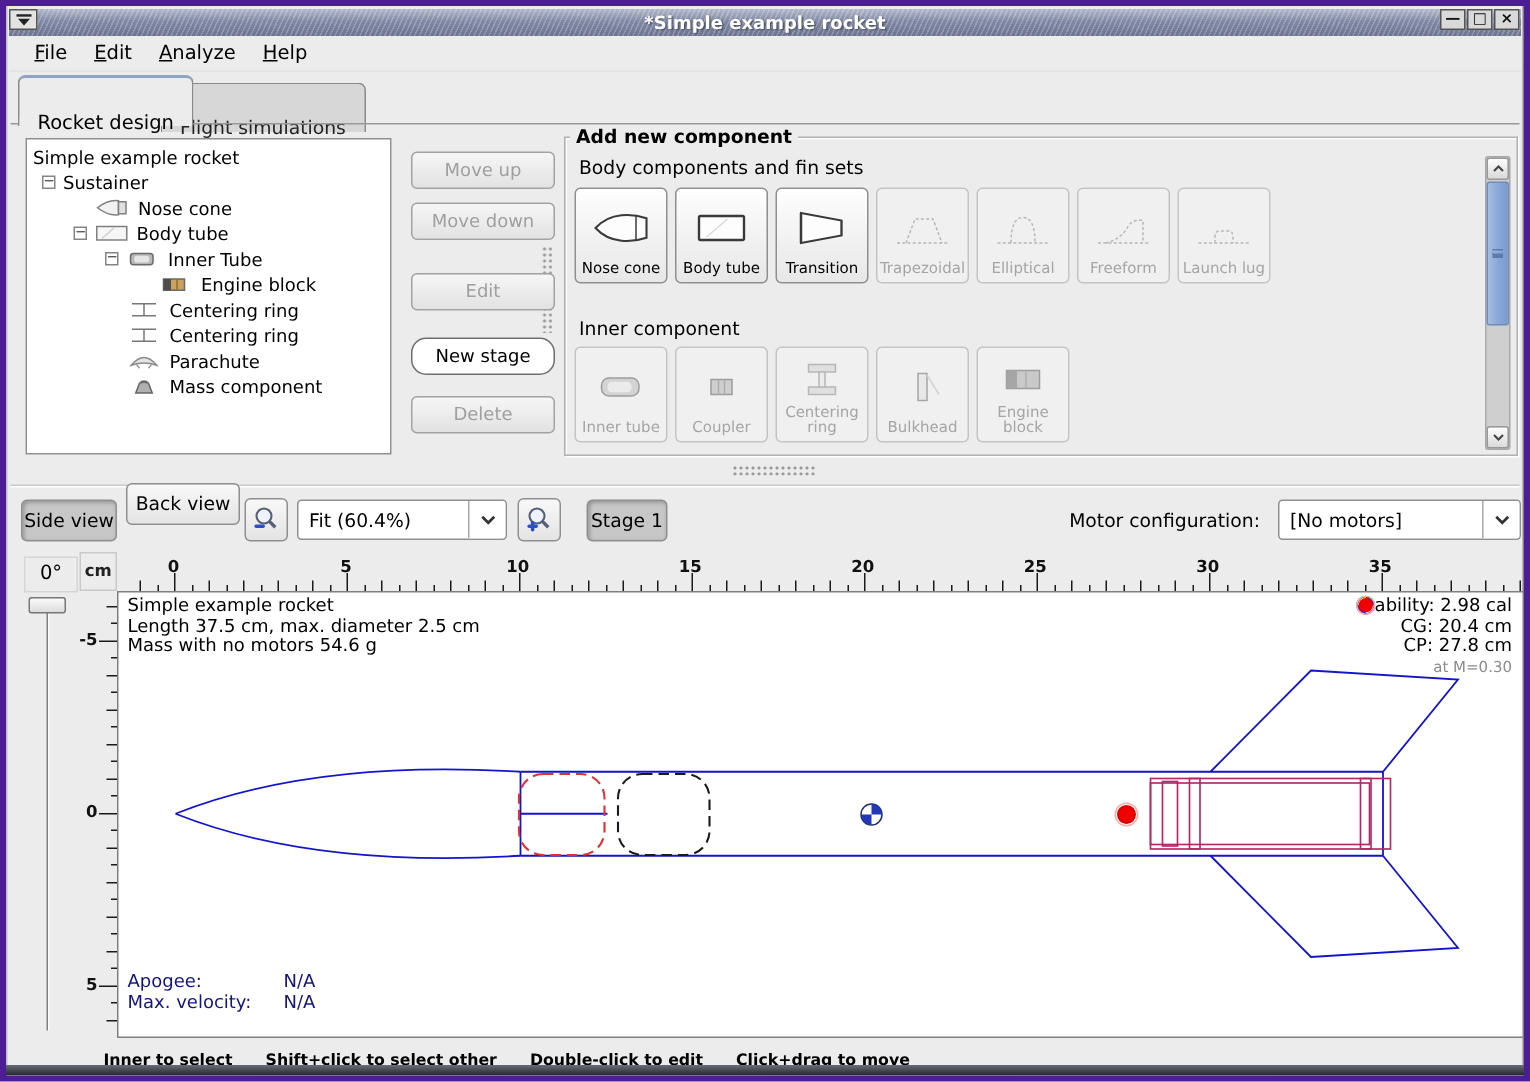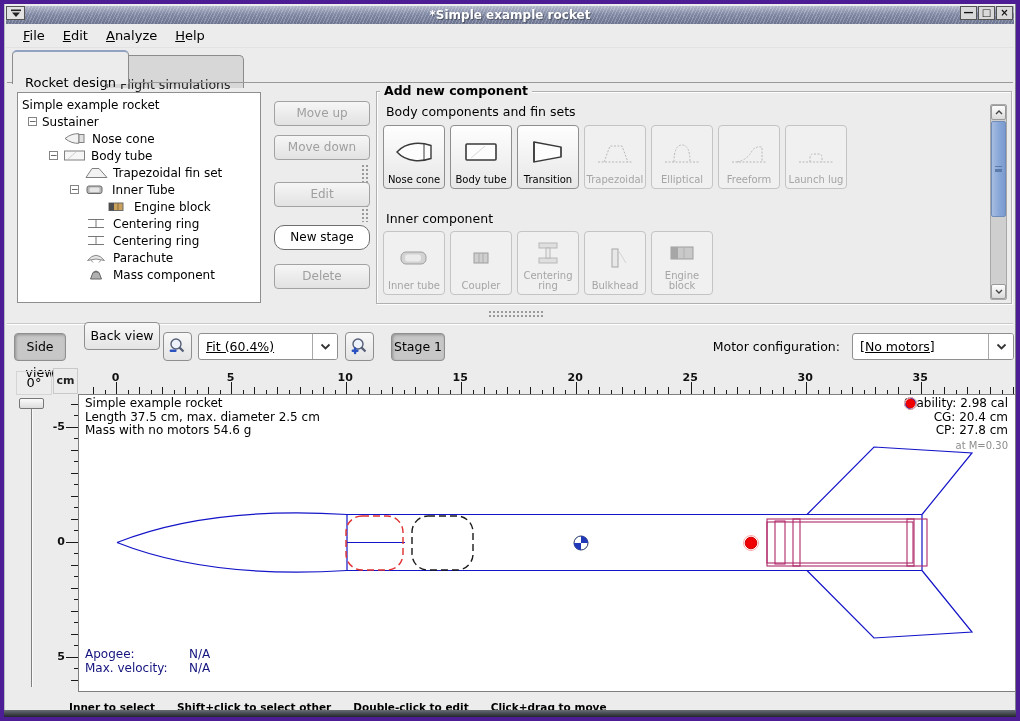--- a/index.html
+++ b/index.html
@@ -68,21 +68,21 @@
     background:linear-gradient(90deg,#a7bde0,var(--scroll-thumb),#7b9bd0);display:flex;align-items:center;justify-content:center;}
   .sb-grip{width:7px;border-top:1px solid #5d7ba8;border-bottom:1px solid #5d7ba8;height:4px;
     box-shadow:0 2px 0 #5d7ba8;margin-top:-3px;}
   
   .tool-line{position:absolute;left:3px;right:3px;top:319px;border-top:1px solid #c9c9c9;box-shadow:0 1px 0 #fff;}
   .tb-btn{position:absolute;height:28px;border:1px solid #8f8f8f;border-radius:4px;
     background:linear-gradient(#f8f8f8,#e4e4e4);font-size:12.5px;line-height:26px;text-align:center;color:#000;}
   .tb-pressed{background:#c7c7c7;box-shadow:inset 1px 1px 3px rgba(0,0,0,.28);}
   .tb-icon-btn{display:flex;align-items:center;justify-content:center;}
   .combo{position:absolute;height:27px;border:1px solid #8f8f8f;border-radius:3px;background:#fff;display:flex;overflow:hidden;}
-  .combo-text{flex:1;font-size:12.5px;line-height:25px;padding:0 7px;white-space:nowrap;text-decoration:underline;}
+  .combo-text{flex:1;font-size:12.5px;line-height:25px;padding:0 7px;white-space:nowrap;}
   .combo-arrow{width:25px;border-left:1px solid #a8a8a8;display:flex;align-items:center;justify-content:center;background:#fff;}
   .motor-label{position:absolute;top:335px;right:176px;font-size:12.5px;}
   
   .deg-box{position:absolute;left:12px;top:367px;width:36px;height:24px;border:1px solid #d5d5d5;
     font-size:13px;text-align:center;line-height:22px;}
   .slider-track{position:absolute;left:27px;top:399px;width:2px;height:284px;border-left:1px solid #808080;border-right:1px solid #fafafa;}
   .slider-handle{position:absolute;left:15px;top:394px;width:25px;height:11px;border:1px solid #777;border-radius:2px;
     background:linear-gradient(#fbfbfb,#dcdcdc);}
   .unit-box{position:absolute;left:49px;top:364px;width:25px;height:26px;border:1px solid #c9c9c9;
     font-size:11px;font-weight:bold;color:#222;text-align:center;line-height:24px;}
@@ -155,28 +155,20 @@
       <div class="tree-row" style="padding-left: 31px;">
         <span class="expander">−</span>
         <span class="tree-icon">
           <svg width="23" height="13">
             <rect x="1.5" y="2" width="20" height="9" fill="#f6f6f6" stroke="#808080"></rect>
             <line x1="5" y1="10" x2="13" y2="3" stroke="#d0d0d0"></line>
           </svg>
         </span>
         <span>Body tube</span>
       </div>
-      <div class="tree-row" style="padding-left: 67px;">
-        <span class="tree-icon">
-          <svg width="23" height="13">
-            <path d="M1,11.5 L7,2.5 H14 L22,11.5Z" fill="#f2f2f2" stroke="#808080"></path>
-          </svg>
-        </span>
-        <span>Trapezoidal fin set</span>
-      </div>
       <div class="tree-row" style="padding-left: 52px;">
         <span class="expander">−</span>
         <span class="tree-icon">
           <svg width="23" height="13">
             <rect x="3" y="3" width="15" height="7.5" rx="2" fill="#b8b8b8" stroke="#6a6a6a"></rect>
             <rect x="5.5" y="4.5" width="10" height="4.5" rx="1.5" fill="#e6e6e6"></rect>
           </svg>
         </span>
         <span>Inner Tube</span>
       </div>
@@ -367,21 +359,21 @@
         </div>
       <div class="sb-btn sb-down">
         <svg width="8" height="5">
             <polyline points="1,1 4,4 7,1" fill="none" stroke="#444" stroke-width="1.4"></polyline>
           </svg>
       </div>
     </div>
   </div>
 
   <div class="tool-line"></div>
-  <div class="tb-btn tb-pressed" style="left:10px;top:329px;width:52px">Side view</div>
+  <div class="tb-btn tb-pressed" style="left:10px;top:329px;width:64px">Side view</div>
   <div class="tb-btn" style="left:80px;top:318px;width:76px">Back view</div>
   <div class="tb-btn tb-icon-btn" style="left:159px;top:328px;width:29px;height:29px">
     <svg width="19" height="19">
       <circle cx="8" cy="7" r="5" fill="#eef2fa" stroke="#555e77" stroke-width="1.4"></circle>
       <line x1="11.6" y1="10.6" x2="15.5" y2="14.5" stroke="#555e77" stroke-width="2.2"></line>
       <rect x="1.6" y="12.6" width="7" height="2.4" rx="1.1" fill="#2a51c0"></rect>
     </svg>
   </div>
   <div class="combo" style="left:194px;top:329px;width:140px">
     <span class="combo-text">Fit (60.4%)</span>

